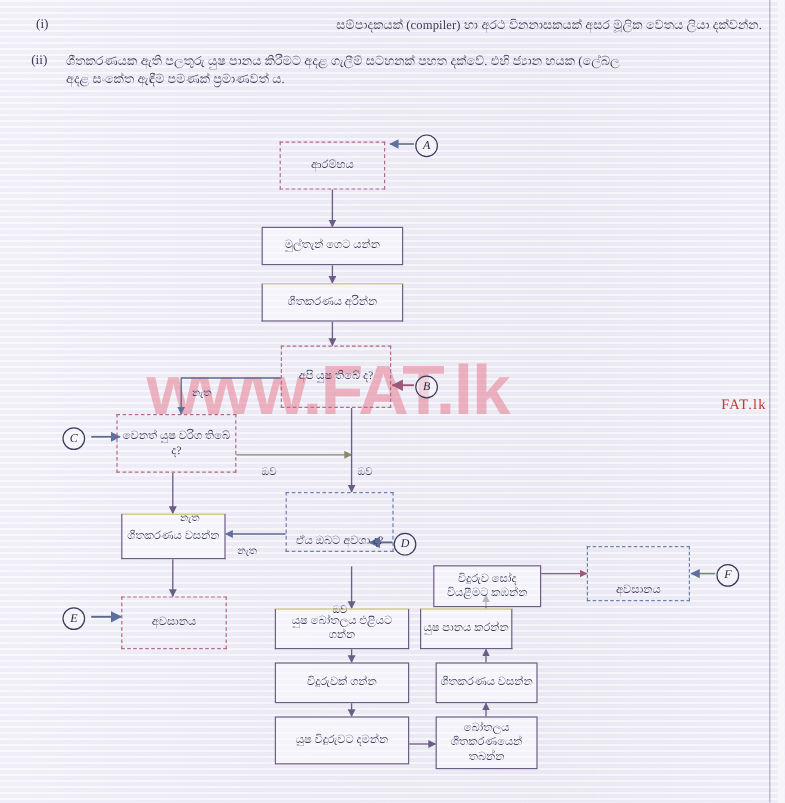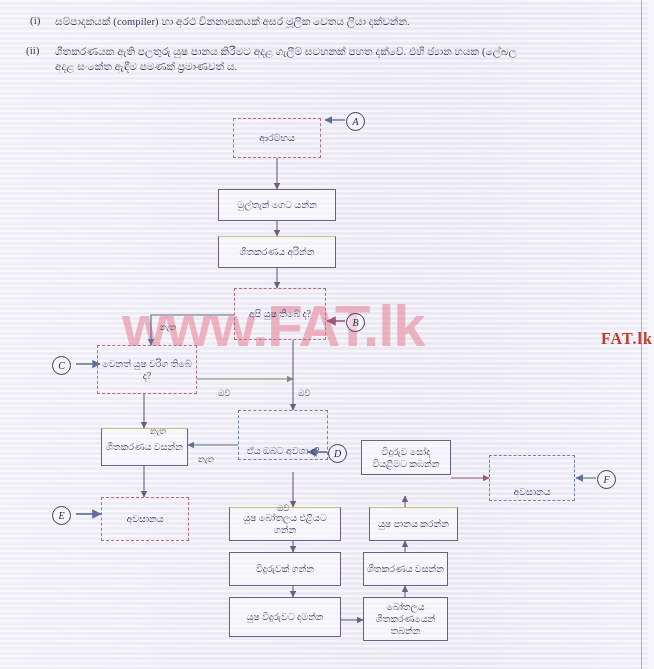--- a/index.html
+++ b/index.html
@@ -88,22 +88,22 @@
     color: rgba(232,138,156,0.62);
     white-space: nowrap;
     pointer-events: none;
     user-select: none;
   }
   #watermark-small {
     position: absolute;
     left: 601px;
     top: 330px;
     font-family: "Liberation Serif", serif;
-    font-weight: bold;
-    font-size: 16px;
+    font-weight: normal;
+    font-size: 12px;
     letter-spacing: 1px;
     color: #c0392b;
     white-space: nowrap;
     pointer-events: none;
   }
 
   
   #flow { position: absolute; inset: 0; }
   #flow-svg { position: absolute; left: 0; top: 0; }
 
@@ -162,21 +162,21 @@
 </head>
 <body>
 
 <div id="page">
 
   <div id="paper-texture"></div>
   <div id="page-right-border"></div>
   <div id="page-right-border2"></div>
 
   <div class="qnum blur" style="left:30px; top:14px;">(i)</div>
-  <div class="qblock blur" style="left:55px; top:14px; width:580px;">
+  <div class="qblock blur" style="left:55px; top:14px; width:580px;text-align:right;">
     <span class="qline">
       <span>සම්පාදකයක් (compiler) හා අරථ විනනාසකයක් අසර මූලික වෙතය ලියා දක්වන්න.</span>
     </span>
   </div>
 
   <div class="qnum blur" style="left:26px; top:44px;">(ii)</div>
   <div class="qblock blur" style="left:55px; top:44px; width:590px;">
     <span class="qline">ශීතකරණයක ඇති පලතුරු යුෂ පානය කිරීමට අදළ ගැලීම් සටහනක් පහත දක්වේ. එහි ජ්‍යාන හයක (ලේබල</span>
     <span class="qline">අදළ සංකේත ඇඳීම පමණක් ප්‍රමාණවත් ය.</span>
   </div>
@@ -291,25 +291,25 @@
     </div>
 
     <div class="node process blur" style="left:363px; top:597px; width:85px; height:44px;">
       <span>බෝතලය ශීතකරණයෙන් තබන්න</span>
     </div>
 
     <div class="node process blur" style="left:363px; top:552px; width:85px; height:34px;">
       <span>ශීතකරණය වසන්න</span>
     </div>
 
-    <div class="node process tinted blur" style="left:369px; top:507px; width:89px; height:34px;">
+    <div class="node process tinted blur" style="left:350px; top:507px; width:77px; height:34px;">
       <span>යුෂ පානය කරන්න</span>
     </div>
 
-    <div class="node process blur" style="left:361px; top:440px; width:90px; height:35px;">
+    <div class="node process blur" style="left:361px; top:471px; width:90px; height:35px;">
       <span>විදුරුව සෝද වියළීමට කඹන්න</span>
     </div>
 
     <div class="node dashed blue blur" style="left:489px; top:455px; width:86px; height:46px;">
       <span>අවසානය</span>
     </div>
 
     <div class="edge-label blur" style="left:160px; top:302px;">නැත</div>
     <div class="edge-label blur" style="left:218px; top:368px;">ඔව්</div>
     <div class="edge-label blur" style="left:298px; top:368px;">ඔව්</div>

